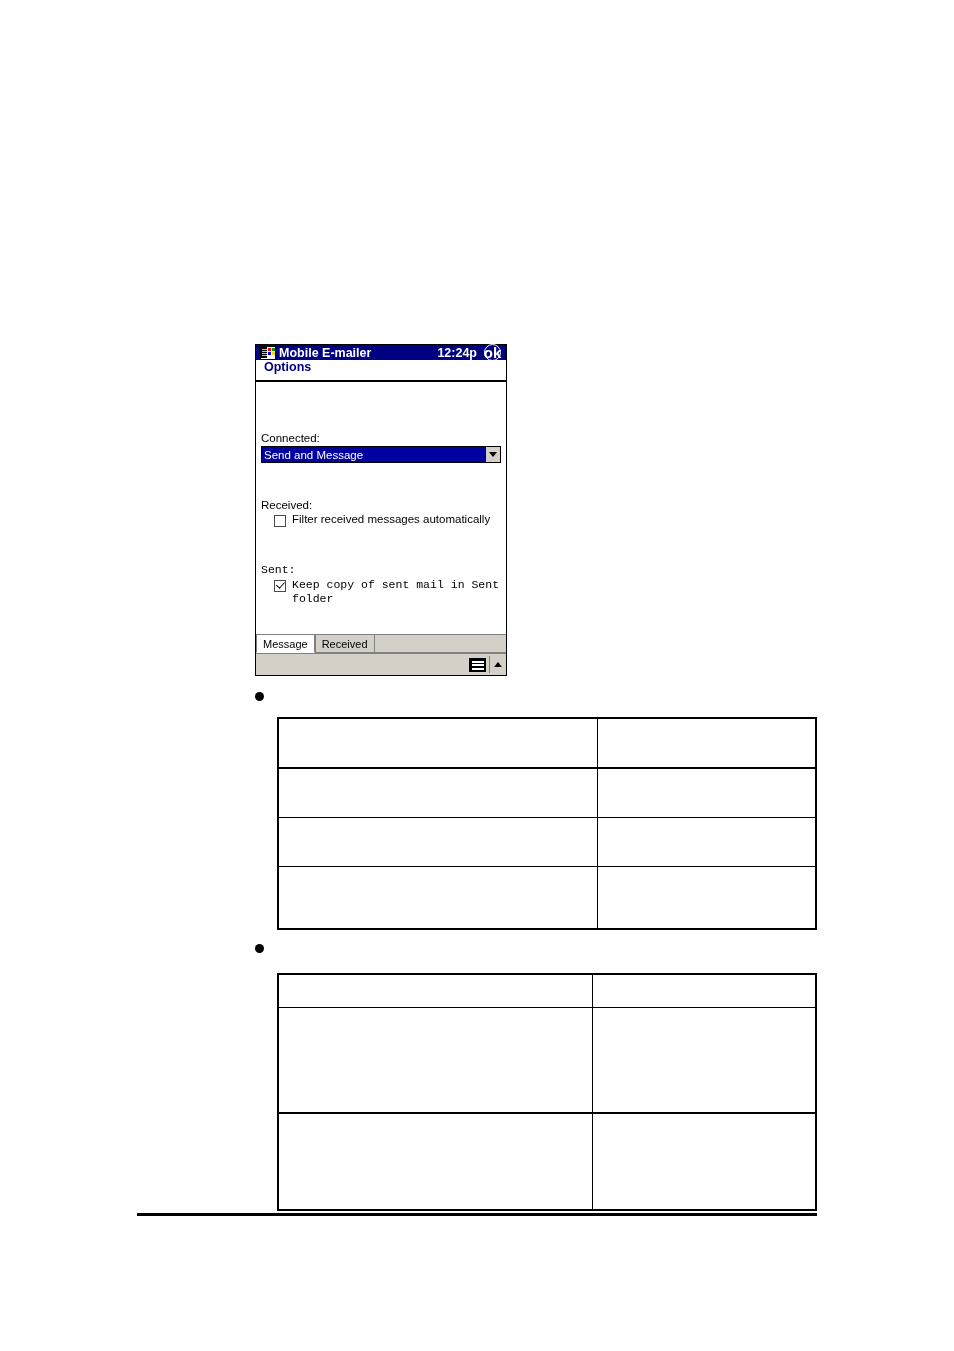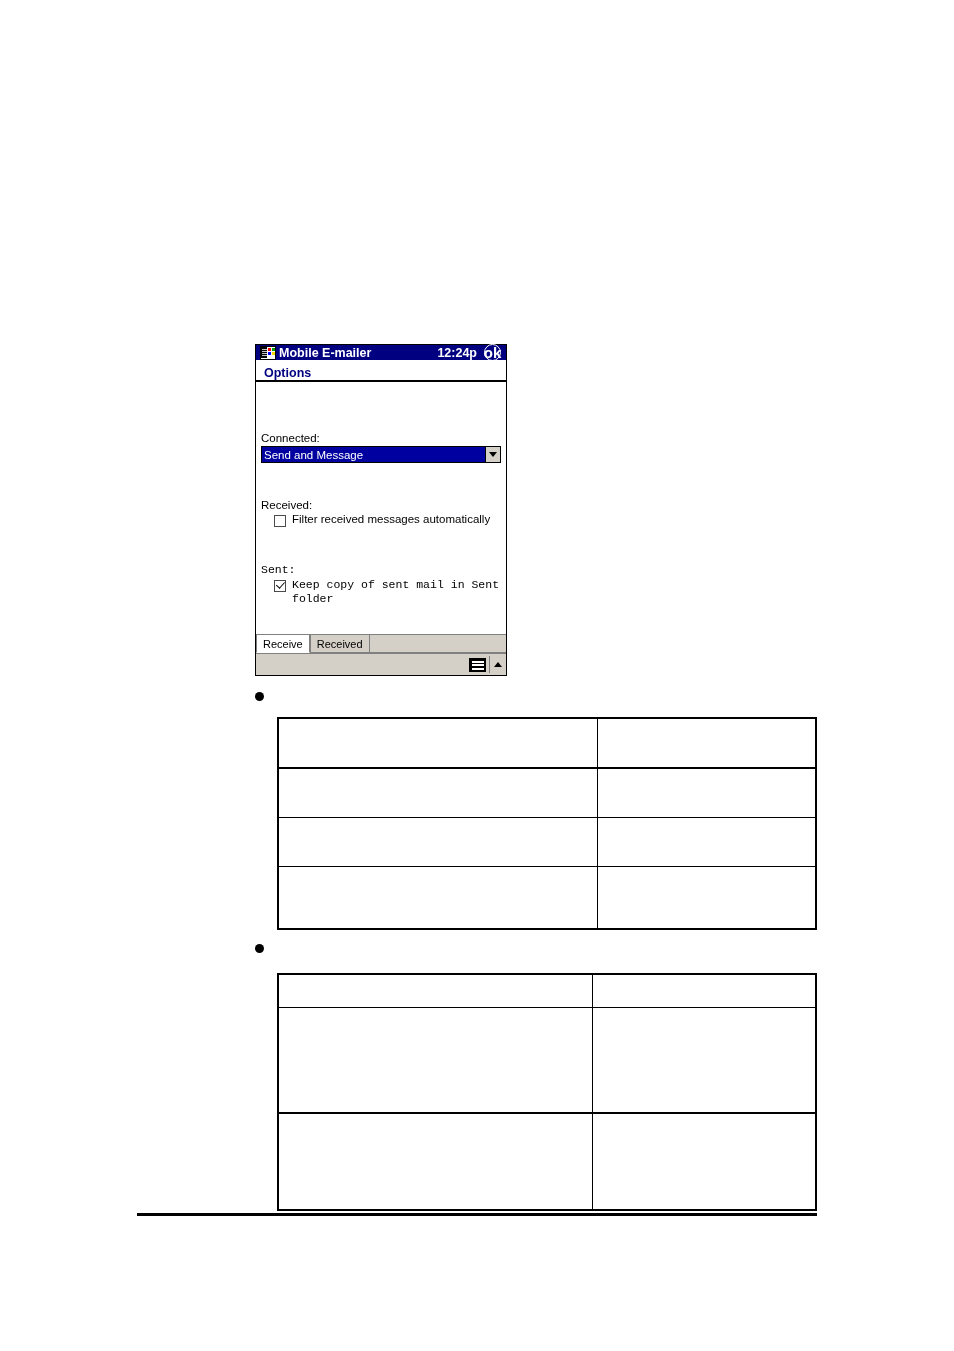--- a/index.html
+++ b/index.html
@@ -94,21 +94,21 @@
     align-items: center;
     justify-content: center;
     box-sizing: border-box;
     line-height: 1;
   }
 
   .pda-subheader {
     height: 22px;
     border-bottom: 2px solid #000000;
     display: flex;
-    align-items: flex-end;
+    align-items: flex-start;
     padding-left: 8px;
     box-sizing: border-box;
   }
   .pda-subheader-text {
     color: #000080;
     font-size: 12.5px;
     font-weight: bold;
   }
 
   .pda-body {
@@ -363,21 +363,21 @@
     <div class="sent-group">
       <div class="field-label">Sent:</div>
       <div class="check-row">
         <span class="check-box checked"></span>
         <span class="check-label">Keep copy of sent mail in Sent folder</span>
       </div>
     </div>
   </div>
 
   <div class="pda-tabbar">
-    <span class="tab active">Receive</span>
+    <span class="tab active">Message</span>
     <span class="tab">Received</span>
     <span class="tab-filler"></span>
   </div>
 
   <div class="pda-statusbar">
     <span class="sip-icon">
       <span class="k" style="left:1.5px; top:2px; width:12px;"></span>
       <span class="k" style="left:1.5px; top:5.5px; width:12px;"></span>
       <span class="k" style="left:1.5px; top:9px; width:12px;"></span>
     </span>

